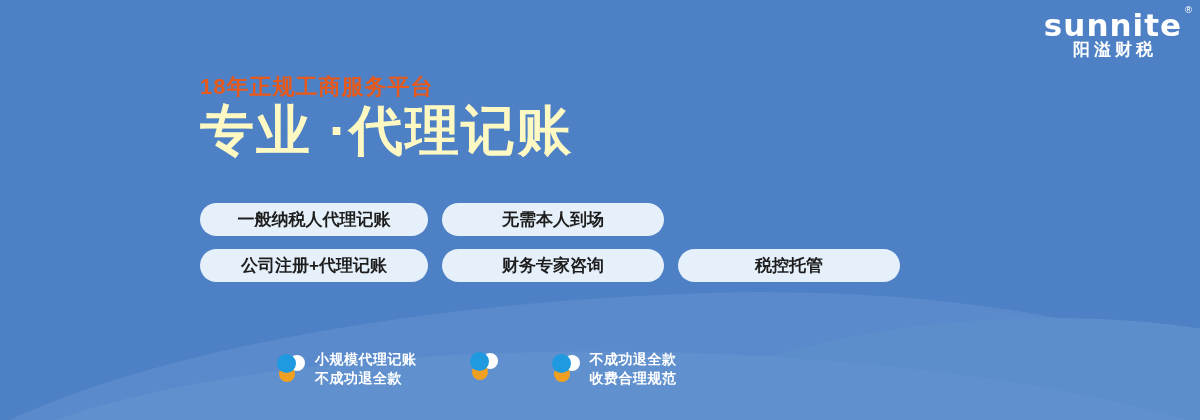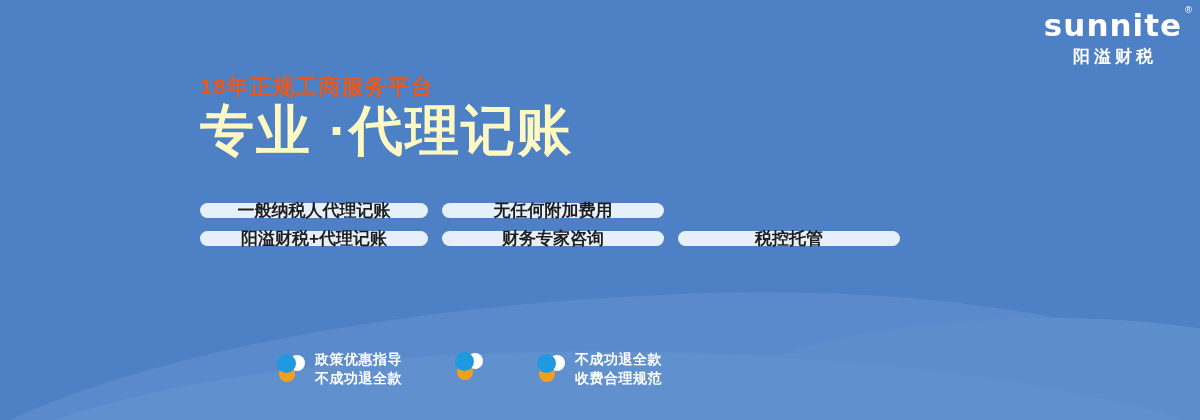--- a/index.html
+++ b/index.html
@@ -71,21 +71,20 @@
   }
   .logo-reg {
     position:absolute;
     top:-4px;
     right:-12px;
     font-size:9px;
     font-weight:400;
     color:#ffffff;
   }
   .logo-cn {
-    margin-top:7px;
     font-size:17px;
     font-weight:700;
     letter-spacing:4px;
     color:#ffffff;
     padding-left:4px;
     font-family:Liberation Serif, serif;
   }
 
   
   .headline {
@@ -117,21 +116,21 @@
     top:203px;
     display:flex;
     flex-direction:column;
     gap:13px;
   }
   .tag-row {
     display:flex;
     gap:14px;
   }
   .tag {
-    height:15px;
+    height:33px;
     border-radius:17px;
     background:#e6f0fa;
     color:#1d1d1d;
     font-size:17px;
     font-weight:700;
     display:flex;
     align-items:center;
     justify-content:center;
     white-space:nowrap;
   }
@@ -210,39 +209,39 @@
   </div>
 
   <div class="headline">
     <div class="eyebrow">18年正规工商服务平台</div>
     <div class="title">专业 ·代理记账</div>
   </div>
 
   <div class="tags">
     <div class="tag-row">
       <div class="tag w1">一般纳税人代理记账</div>
-      <div class="tag w2">无任何附加费用</div>
+      <div class="tag w2">无需本人到场</div>
     </div>
     <div class="tag-row">
-      <div class="tag w1">阳溢财税+代理记账</div>
+      <div class="tag w1">公司注册+代理记账</div>
       <div class="tag w2">财务专家咨询</div>
       <div class="tag w3">税控托管</div>
     </div>
   </div>
 
   <div class="features">
 
     <div class="feature">
       <div class="feat-icon">
         <span class="dot-white"></span>
         <span class="dot-orange"></span>
         <span class="dot-blue"></span>
       </div>
       <div class="feat-text">
-        <div>政策优惠指导</div>
+        <div>小规模代理记账</div>
         <div>不成功退全款</div>
       </div>
     </div>
 
     <div class="feature">
       <div class="feat-icon">
         <span class="dot-white"></span>
         <span class="dot-orange"></span>
         <span class="dot-blue"></span>
       </div>

